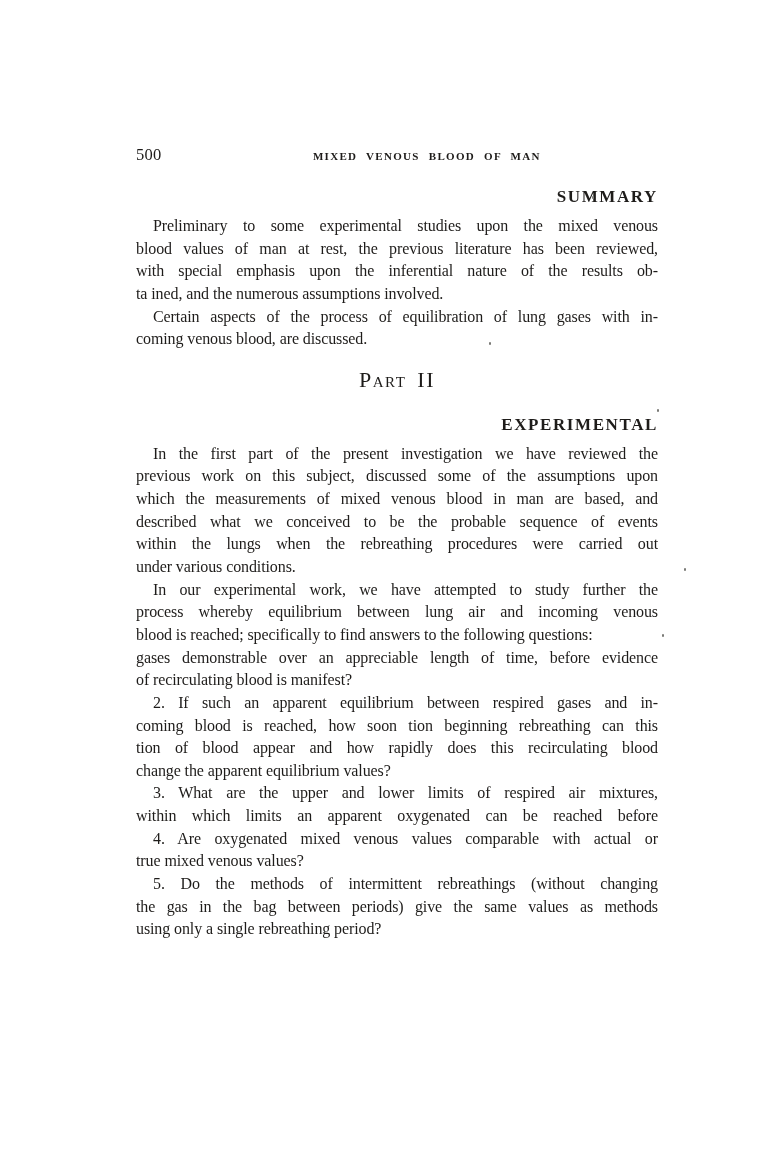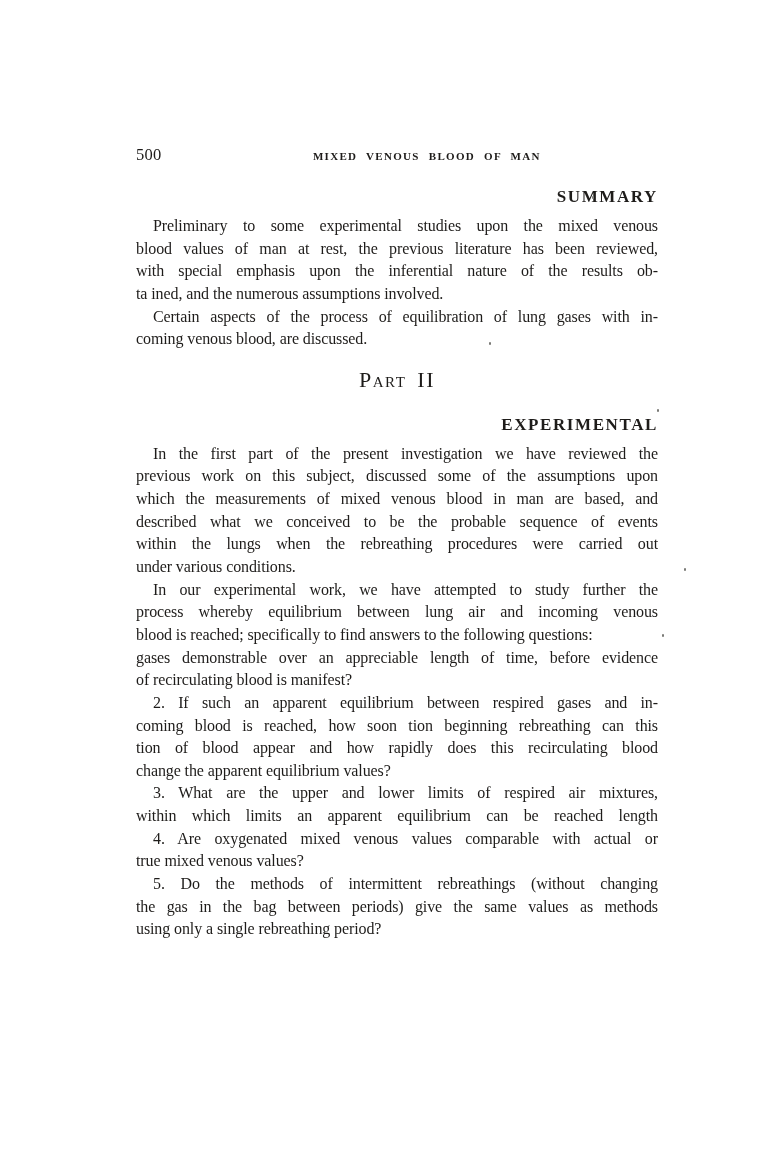--- a/index.html
+++ b/index.html
@@ -117,21 +117,21 @@
           <div class="line last">of recirculating blood is manifest?</div>
         </div>
         <div class="para">
           <div class="line indent">2. If such an apparent equilibrium between respired gases and in-</div>
           <div class="line">coming blood is reached, how soon tion beginning rebreathing can this</div>
           <div class="line">tion of blood appear and how rapidly does this recirculating blood</div>
           <div class="line last">change the apparent equilibrium values?</div>
         </div>
         <div class="para">
           <div class="line indent">3. What are the upper and lower limits of respired air mixtures,</div>
-          <div class="line">within which limits an apparent equilibrium can be reached length</div>
+          <div class="line">within which limits an apparent oxygenated can be reached before</div>
         </div>
         <div class="para">
           <div class="line indent">4. Are oxygenated mixed venous values comparable with actual or</div>
           <div class="line last">true mixed venous values?</div>
         </div>
         <div class="para">
           <div class="line indent">5. Do the methods of intermittent rebreathings (without changing</div>
           <div class="line">the gas in the bag between periods) give the same values as methods</div>
           <div class="line last">using only a single rebreathing period?</div>
         </div>

